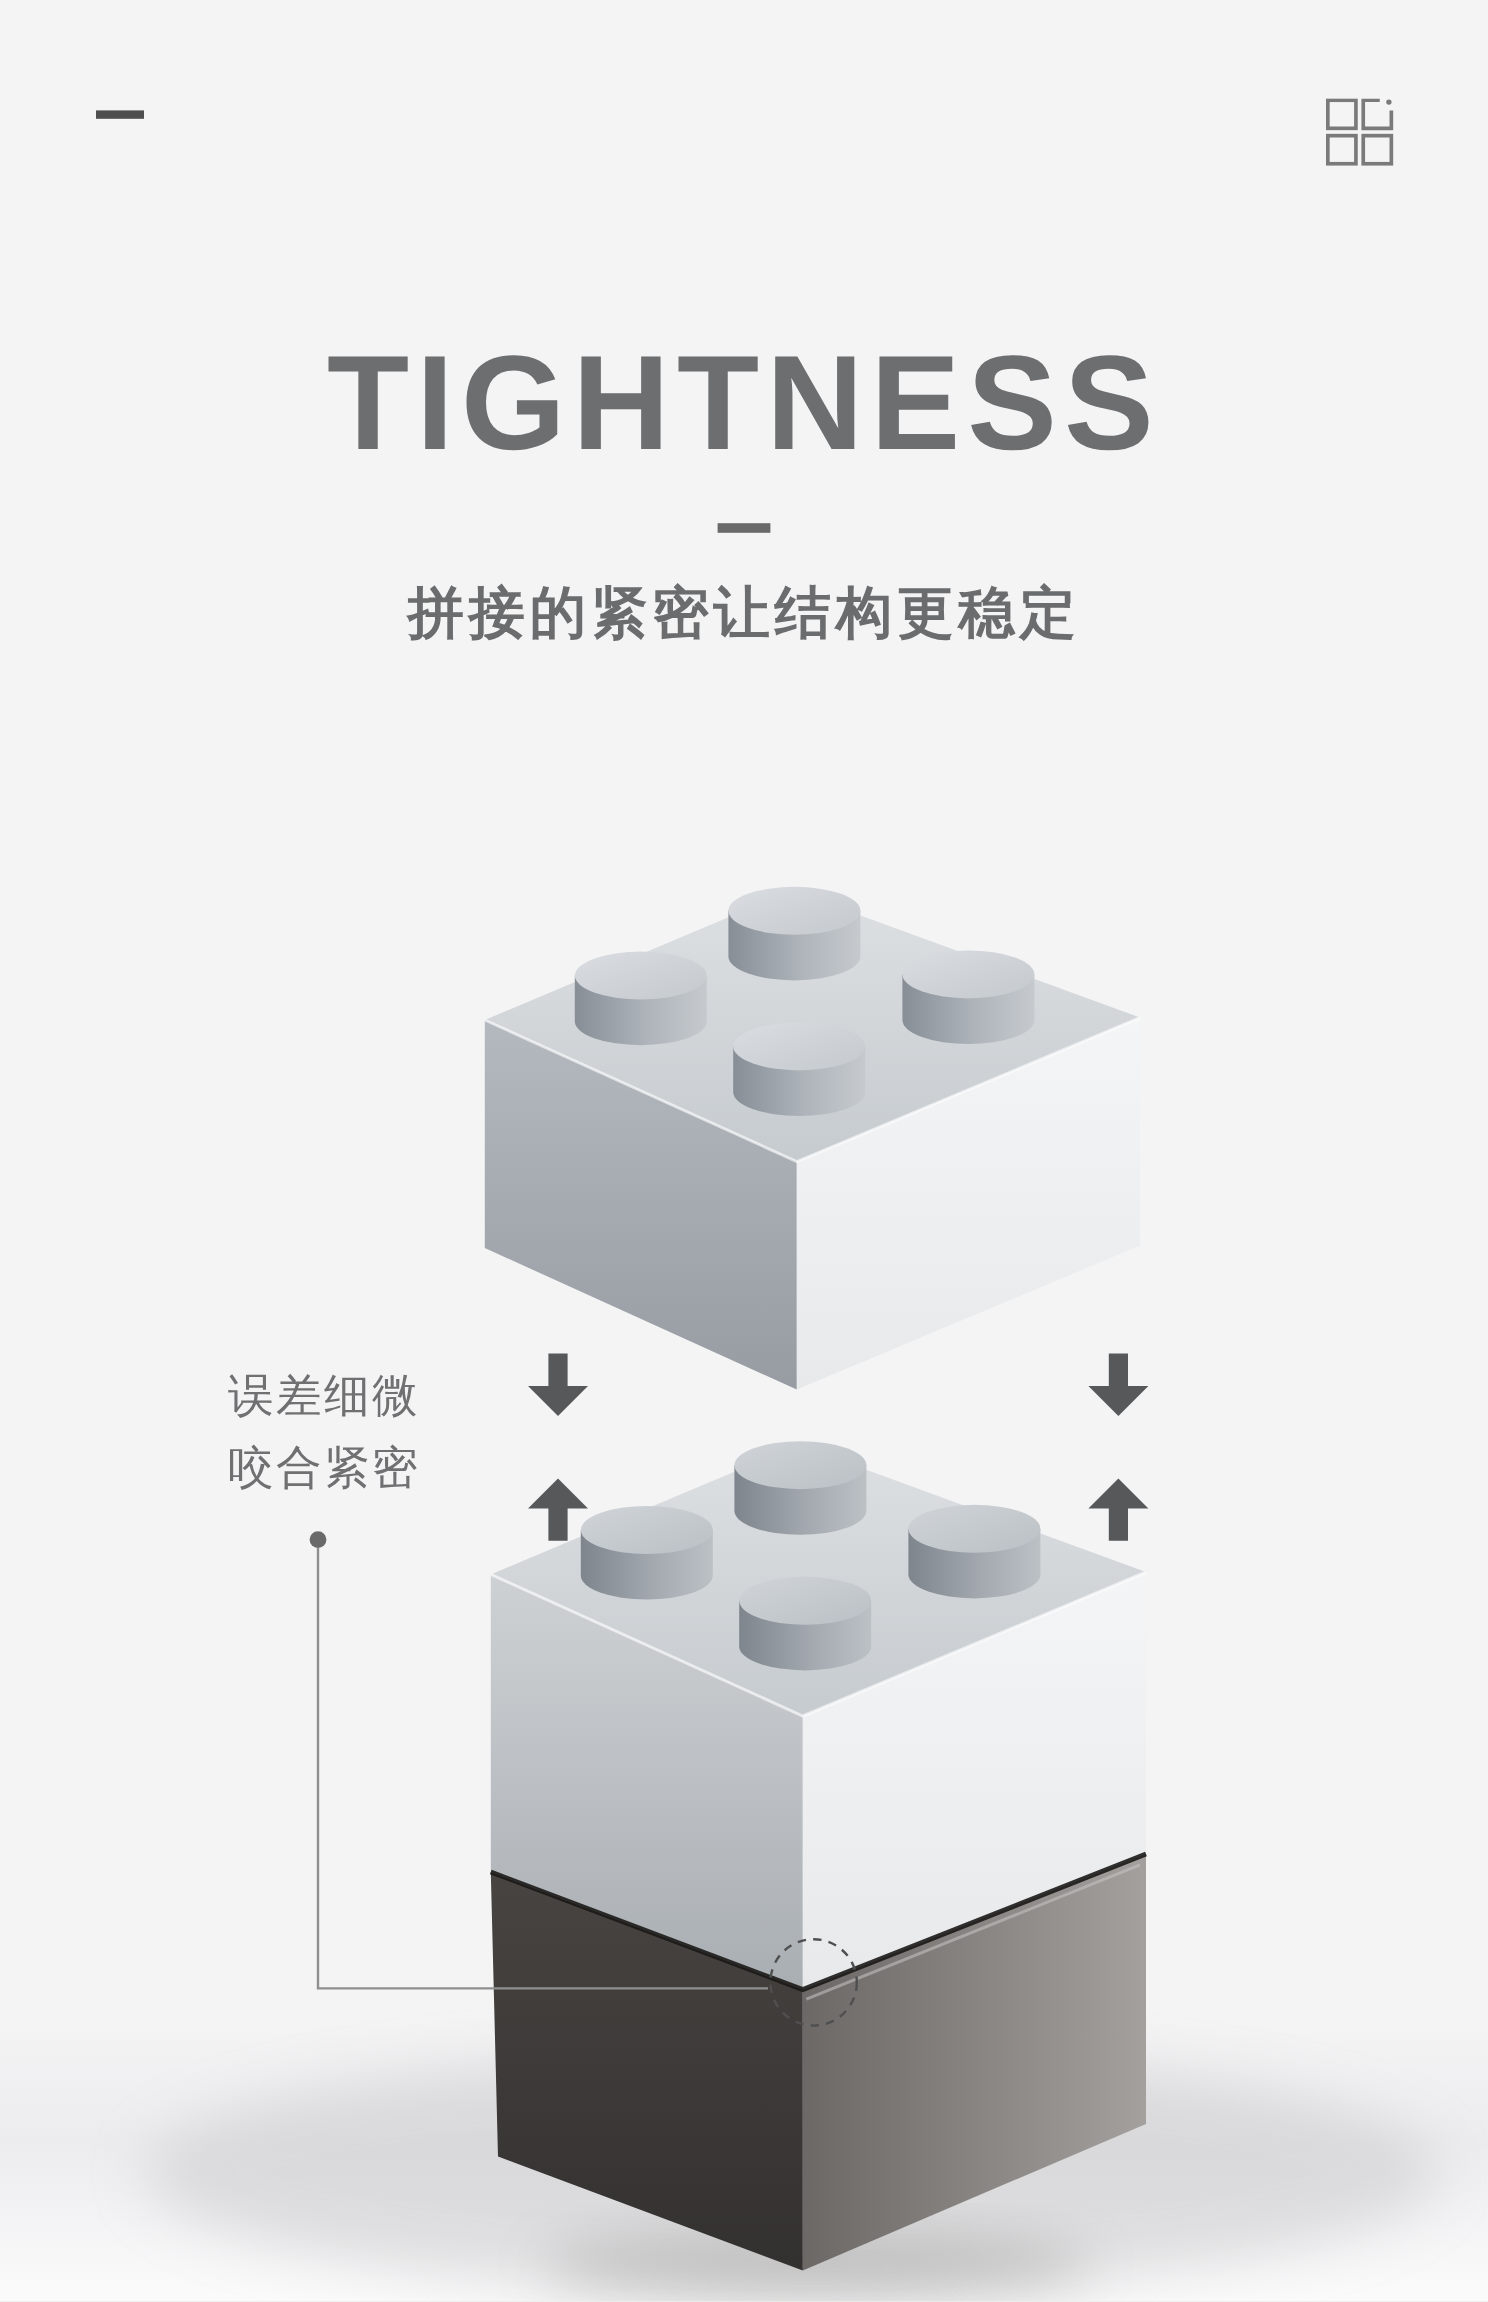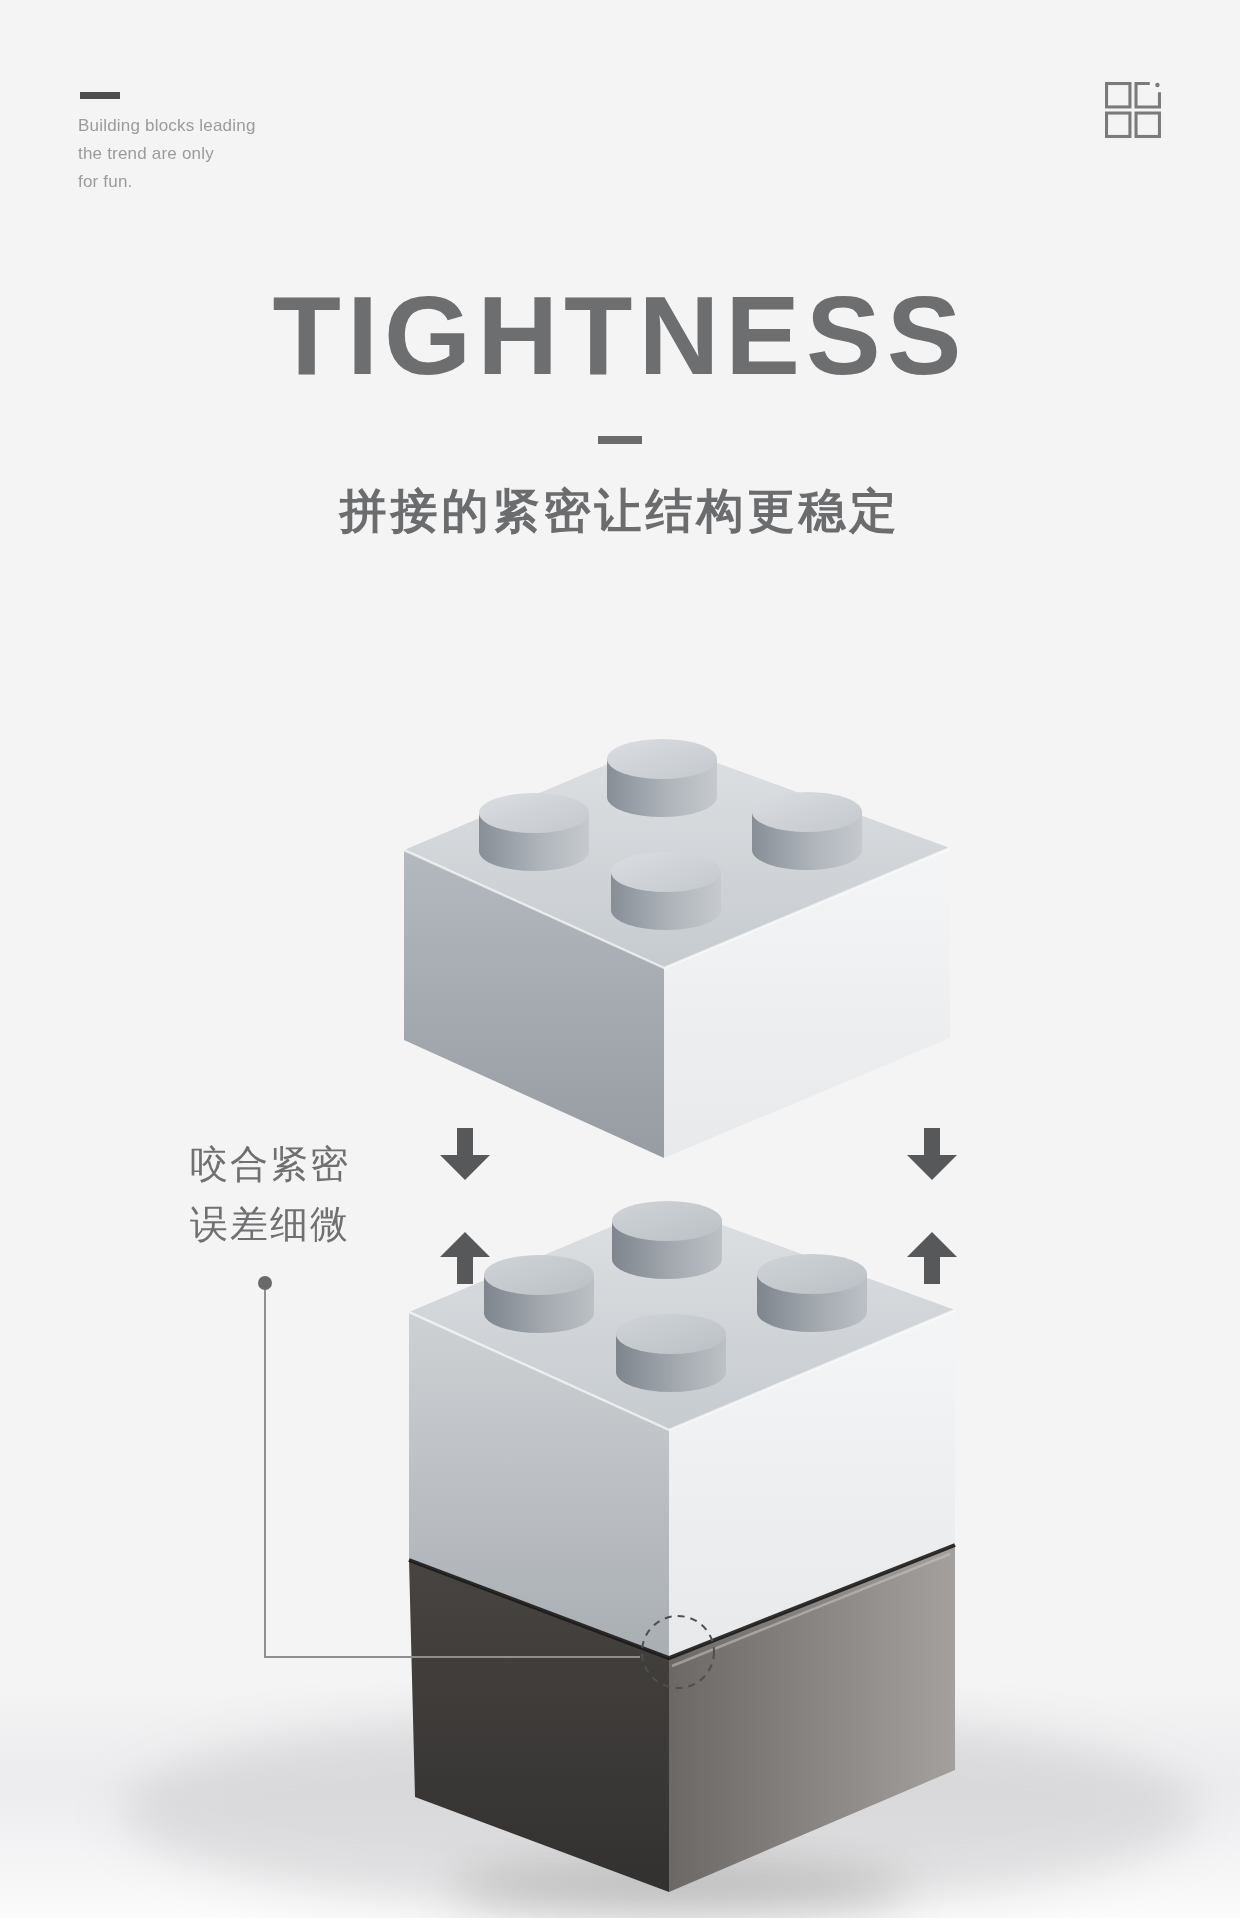--- a/index.html
+++ b/index.html
@@ -170,38 +170,33 @@
 
     <g>
       <circle cx="265" cy="1283" r="7" fill="#6a6a6a"></circle>
       <path d="M265,1290 V1657 H640" fill="none" stroke="#8f8f8f" stroke-width="2"></path>
     </g>
 
     <circle cx="678" cy="1652" r="36" fill="none" stroke="#4f4f4f" stroke-width="2" stroke-dasharray="7 6"></circle>
   </svg>
 
   <div class="abs tagline-dash"></div>
-  <div class="abs tagline">
-    <div>Building blocks leading</div>
-    <div>the trend are only</div>
-    <div>for fun.</div>
-  </div>
 
   <svg class="abs logo" viewBox="0 0 56 56" xmlns="http://www.w3.org/2000/svg" aria-hidden="true">
     <g fill="none" stroke="#7a7a7a" stroke-width="3">
       <rect x="1.5" y="1.5" width="23" height="23"></rect>
       <path d="M44,1.5 H30.5 V24.5 H53.5 V10"></path>
       <rect x="1.5" y="30.5" width="23" height="23"></rect>
       <rect x="30.5" y="30.5" width="23" height="23"></rect>
     </g>
     <circle cx="51.5" cy="3" r="2.2" fill="#7a7a7a"></circle>
   </svg>
 
   <h1 class="abs title">TIGHTNESS</h1>
   <div class="abs hero-dash"></div>
   <h2 class="abs subtitle">拼接的紧密让结构更稳定</h2>
 
   <div class="abs caption">
+    <div>误差细微</div>
     <div>咬合紧密</div>
-    <div>误差细微</div>
   </div>
 
 </div>
 
 </body></html>

